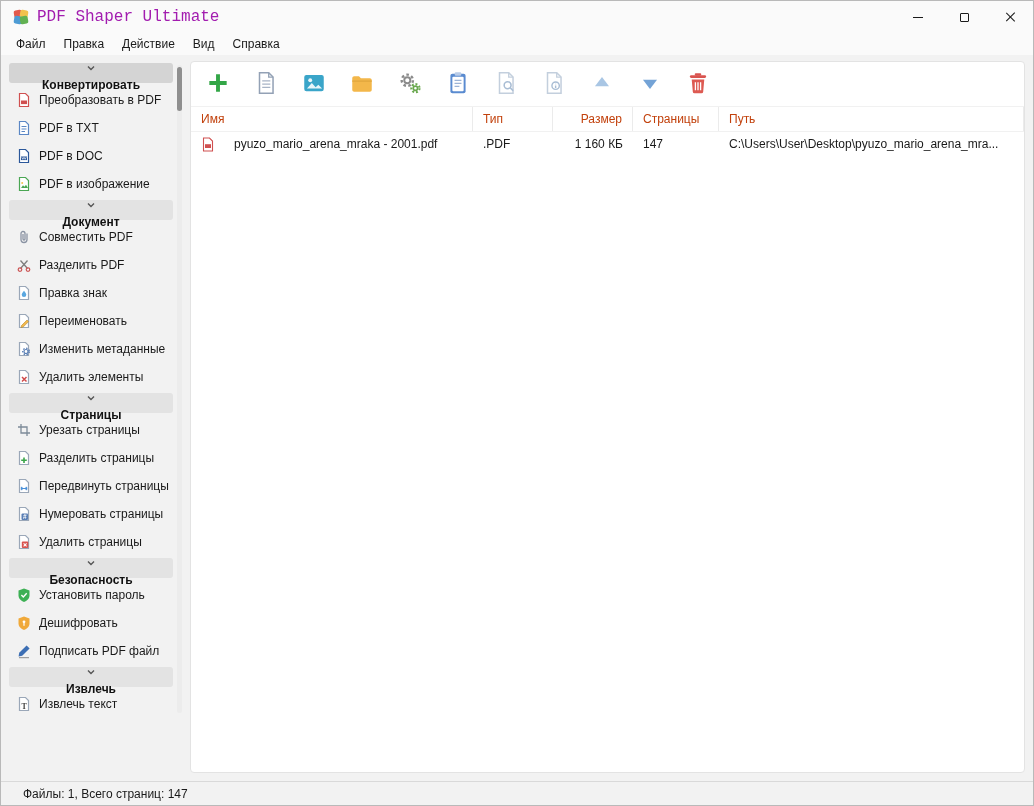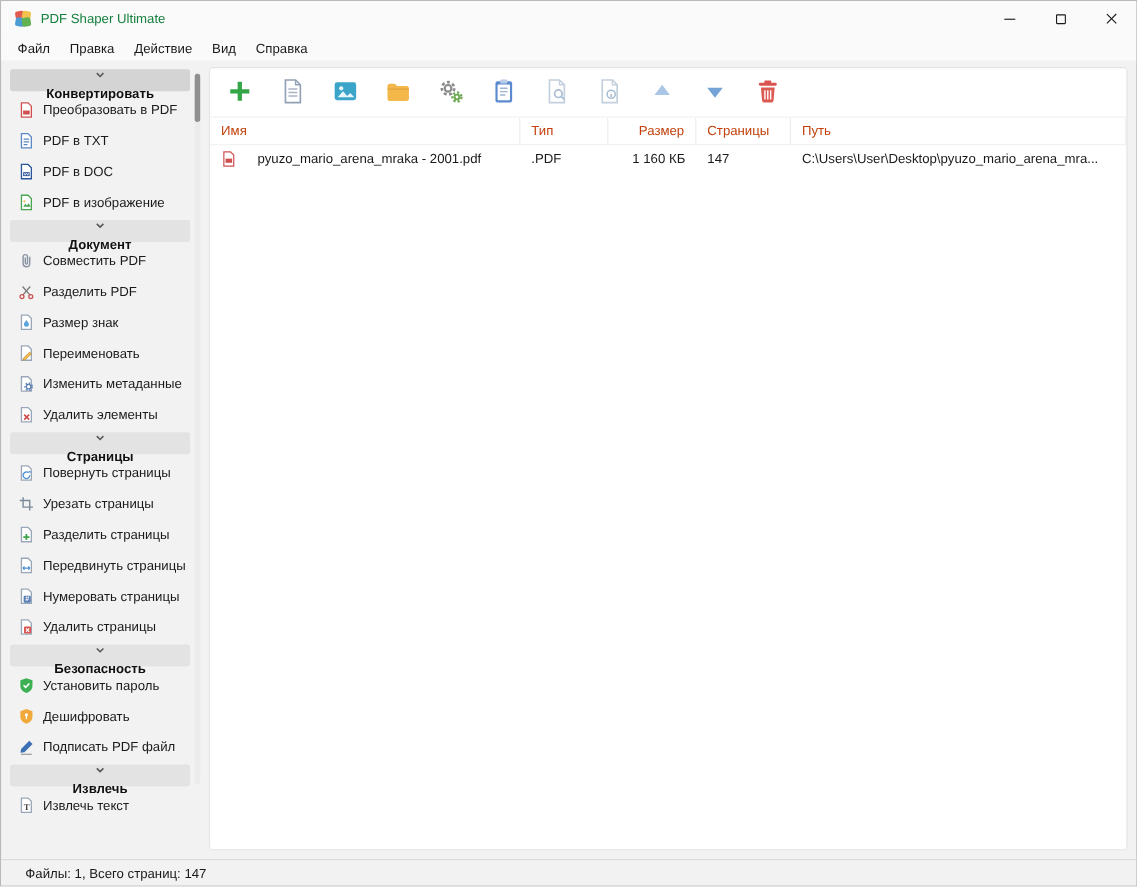--- a/index.html
+++ b/index.html
@@ -8,21 +8,21 @@
     font-family:"Liberation Sans", sans-serif;
     font-size:12px; color:#1a1a1a; background:#f2f2f2;
   }
   .window { width:1034px; height:806px; display:flex; flex-direction:column;
     border:1px solid #b9b9b9; background:#f2f2f2; overflow:hidden; }
 
   
   .titlebar { height:32px; flex:0 0 auto; background:#fafafa;
     display:flex; align-items:center; padding-left:12px; }
   .app-icon { width:16px; height:16px; display:inline-flex; }
-  .title { margin-left:8px; font-size:12px; color:#15803d; }
+  .title { margin-left:8px; font-size:16px; color:#a21caf;font-family:Liberation Mono, monospace; }
   .win-controls { margin-left:auto; display:flex; height:100%; }
   .winbtn { width:46px; height:100%; border:none; background:transparent;
     display:flex; align-items:center; justify-content:center; cursor:default; }
   .min-glyph { width:10px; height:1px; background:#1a1a1a; display:block; }
   .max-glyph { width:9px; height:9px; border:1px solid #1a1a1a; border-radius:1px; display:block; }
   .close-glyph { position:relative; width:12px; height:12px; display:block; }
   .close-glyph::before,.close-glyph::after { content:""; position:absolute; left:5.5px; top:0;
     width:1.1px; height:12px; background:#1a1a1a; }
   .close-glyph::before { transform:rotate(45deg); }
   .close-glyph::after { transform:rotate(-45deg); }
@@ -196,21 +196,21 @@
           </span>
         <span class="slabel">Разделить PDF</span>
       </div>
       <div class="side-item">
         <span class="sicon">
             <svg width="16" height="16" viewBox="0 0 16 16">
               <path d="M3.5 1.5h6l3 3v10h-9z" fill="#fff" stroke="#9aa7b8" stroke-width="1.2"></path>
               <path d="M8 5.8c1.4 1.9 2.3 2.8 2.3 4a2.3 2.3 0 0 1-4.6 0c0-1.2.9-2.1 2.3-4z" fill="#5aa7e0"></path>
             </svg>
           </span>
-        <span class="slabel">Размер знак</span>
+        <span class="slabel">Правка знак</span>
       </div>
       <div class="side-item">
         <span class="sicon">
             <svg width="16" height="16" viewBox="0 0 16 16">
               <path d="M3.5 1.5h6l3 3v10h-9z" fill="#fff" stroke="#9aa7b8" stroke-width="1.2"></path>
               <path d="M5.5 12.5l5.5-5.5 1.6 1.6-5.5 5.5-2.1.5z" fill="#f2b84b" stroke="#b98a2e" stroke-width=".6"></path>
             </svg>
           </span>
         <span class="slabel">Переименовать</span>
       </div>
@@ -236,30 +236,20 @@
 
       <div class="section-header">
         <span class="chev">
             <svg width="10" height="10" viewBox="0 0 10 10">
               <path d="M2 3.5l3 3 3-3" fill="none" stroke="#555" stroke-width="1.4"></path>
             </svg>
           </span>
         <span class="sec-label">Страницы</span>
       </div>
 
-      <div class="side-item">
-        <span class="sicon">
-            <svg width="16" height="16" viewBox="0 0 16 16">
-              <path d="M3.5 1.5h6l3 3v10h-9z" fill="#fff" stroke="#9aa7b8" stroke-width="1.2"></path>
-              <path d="M11 10a3 3 0 1 1-.9-2.1" fill="none" stroke="#4a90d9" stroke-width="1.2"></path>
-              <path d="M9.6 6.2h2.2v2.2z" fill="#4a90d9"></path>
-            </svg>
-          </span>
-        <span class="slabel">Повернуть страницы</span>
-      </div>
       <div class="side-item">
         <span class="sicon">
             <svg width="16" height="16" viewBox="0 0 16 16">
               <path d="M5 2v9h9M2 5h9v9" fill="none" stroke="#7d8b99" stroke-width="1.3"></path>
             </svg>
           </span>
         <span class="slabel">Урезать страницы</span>
       </div>
       <div class="side-item">
         <span class="sicon">

